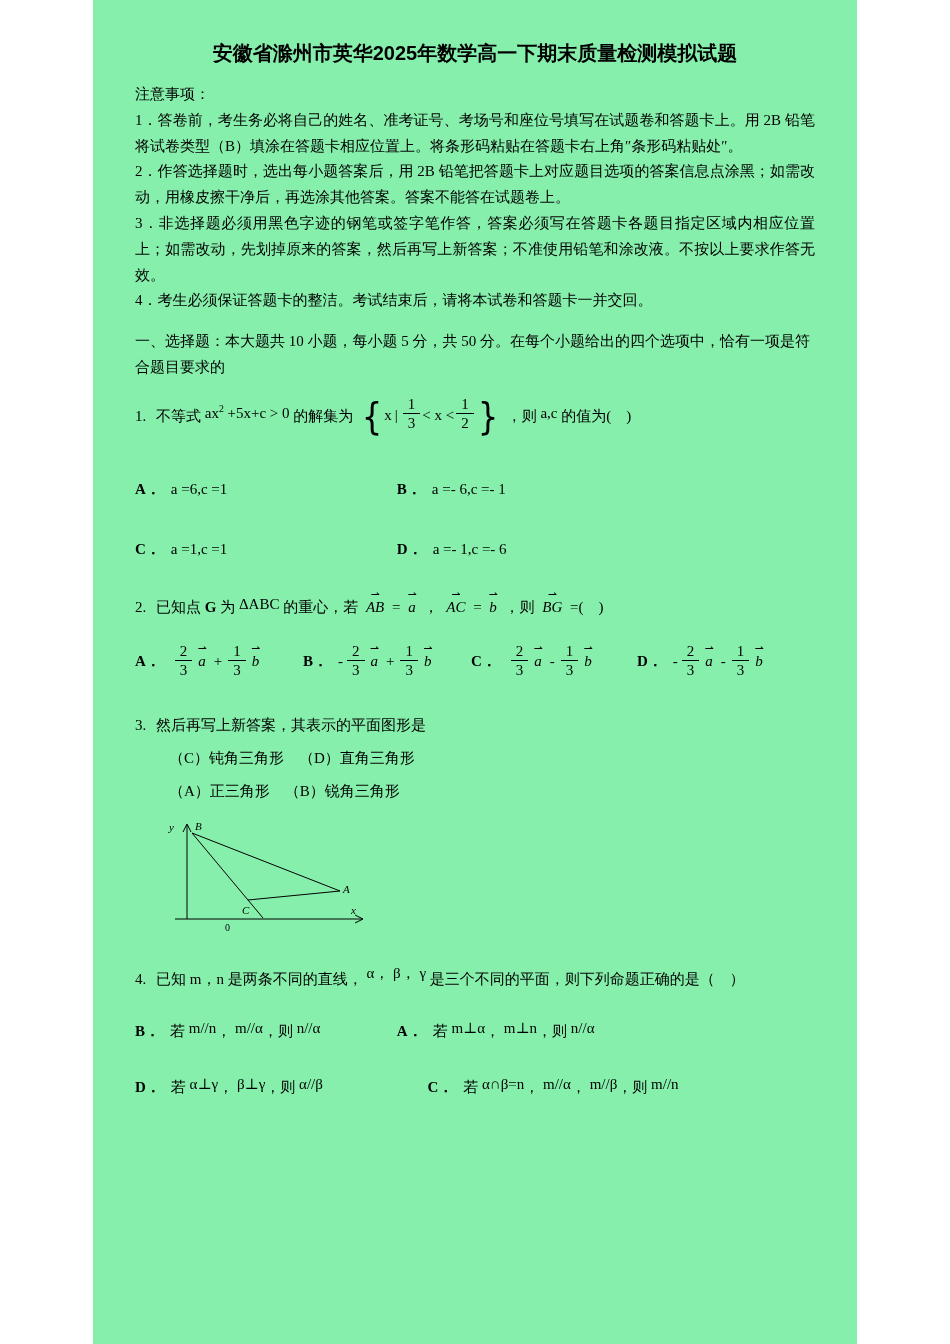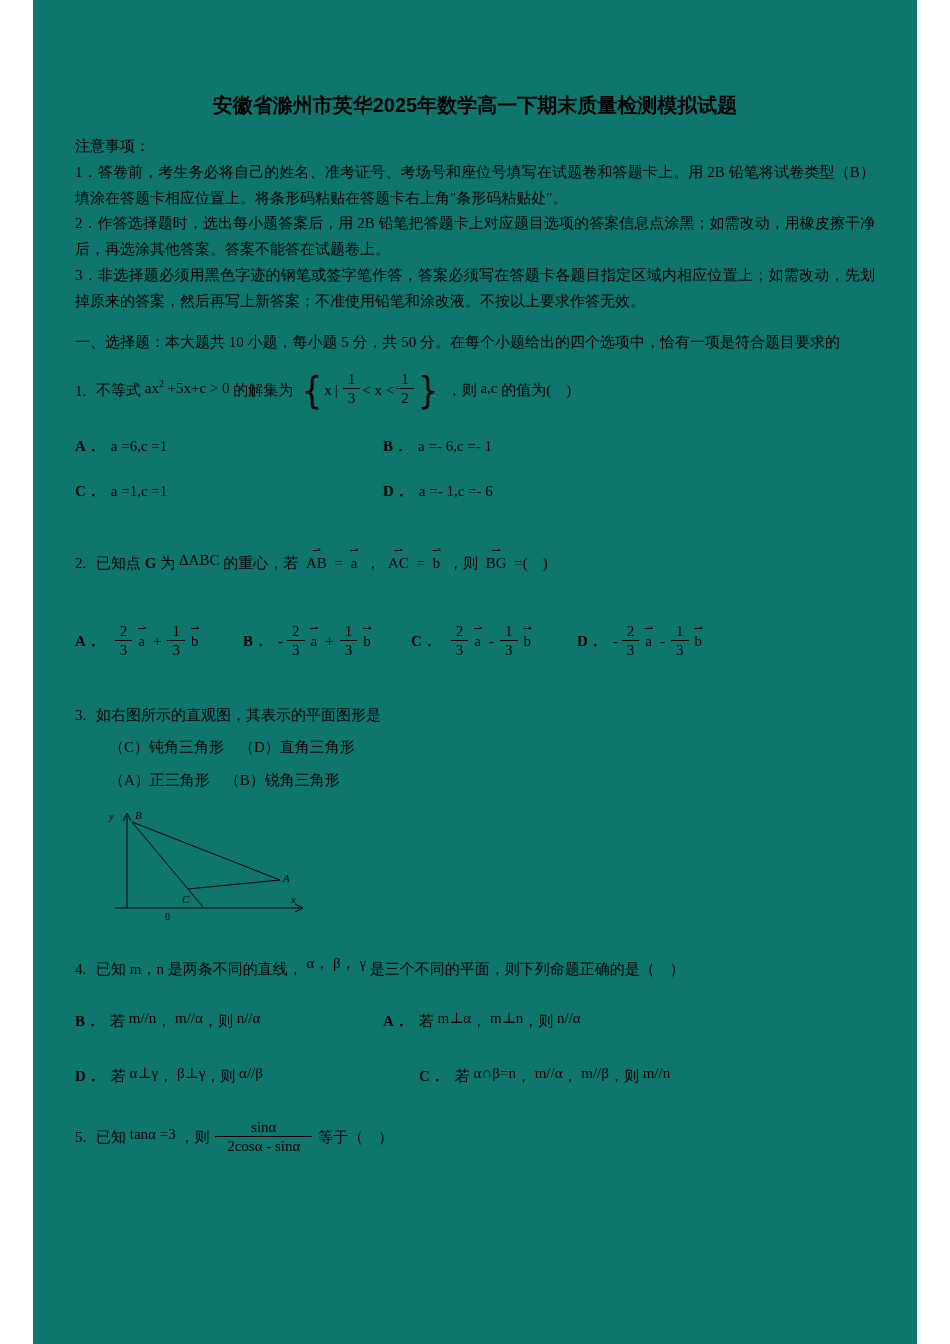--- a/index.html
+++ b/index.html
@@ -1,42 +1,42 @@
 <!DOCTYPE html>
 <html><head>
 <meta charset="utf-8">
 <style>
   html,body{margin:0;padding:0;background:#ffffff;}
-  .page{position:relative;width:884px;height:1344px;margin:0 auto;background:#0f766e;color:#000;
+  .page{position:relative;width:764px;height:1344px;margin:0 auto;background:#86efac;color:#000;
     font-family:"Liberation Serif","DejaVu Serif",serif;font-size:15px;line-height:1.72;
-    padding:92px 42px 0 42px;box-sizing:border-box;overflow:hidden;}
+    padding:40px 42px 0 42px;box-sizing:border-box;overflow:hidden;}
   .title{font-family:"Liberation Sans","DejaVu Sans",sans-serif;font-size:20px;font-weight:700;
     text-align:center;line-height:1.3;margin:0 0 16px 0;}
   .notice-header{font-weight:400;margin:0;}
   .notice{margin:0;text-align:justify;}
   .section-heading{margin:15px 0 0 0;}
   .stem{margin:0;}
   .qnum{margin-right:6px;}
   .mi{font-family:"Liberation Serif","DejaVu Serif",serif;}
   .raise-sm{position:relative;top:-3px;display:inline-block;}
   .raise{position:relative;top:-6px;display:inline-block;text-align:right;}
   sup{font-size:0.65em;}
   .olabel{font-weight:700;margin-right:10px;}
   .opt{white-space:nowrap;}
-  .optgrid-q1{display:grid;grid-template-columns:38.5% 61.5%;row-gap:19px;margin-top:23px;}
+  .optgrid-q1{display:grid;grid-template-columns:38.5% 61.5%;row-gap:34px;margin-top:40px;}
   .optgrid-q2{display:grid;grid-template-columns:168px 168px 166px auto;margin-top:20px;align-items:center;}
   .frac{display:inline-block;vertical-align:middle;text-align:center;line-height:1.2;
     font-style:normal;margin:0 2px;position:relative;top:-2px;}
   .frac .num{display:block;padding:0 5px;border-bottom:1px solid #000;}
   .frac .den{display:block;padding:0 5px;}
   .frac-big .num,.frac-big .den{padding:0 12px;}
   .setwrap{display:inline-flex;align-items:center;vertical-align:middle;margin:0 3px;position:relative;top:-2px;}
   .brace{font-size:38px;font-weight:400;line-height:1;font-family:"DejaVu Sans",sans-serif;transform:scaleX(0.85);}
   .setbar{margin:0 3px;}
-  .vec{display:inline-block;position:relative;margin:16px 4px;}
+  .vec{font-style:italic;display:inline-block;position:relative;margin:3px 4px;}
   .vec::after{content:"\21C0";position:absolute;left:50%;transform:translateX(-50%);top:-0.85em;
     font-size:0.72em;font-style:normal;font-family:"DejaVu Sans",sans-serif;}
   .sign{margin-right:2px;}
   .op{margin:0 4px;}
   .q1stem{margin-top:18px;line-height:1.3;}
   .q2stem{margin-top:30px;}
   .q3block{margin-top:32px;}
   .q3opts{margin:7px 0 0 34px;}
   .diagram-wrap{margin:12px 0 0 0;}
   .ln{stroke:#000;stroke-width:1;fill:none;}
@@ -53,20 +53,21 @@
 <body>
 
 <div class="page">
 
   <h1 class="title">安徽省滁州市英华2025年数学高一下期末质量检测模拟试题</h1>
 
   <p class="notice-header">注意事项：</p>
   <p class="notice">1．答卷前，考生务必将自己的姓名、准考证号、考场号和座位号填写在试题卷和答题卡上。用 2B 铅笔将试卷类型（B）填涂在答题卡相应位置上。将条形码粘贴在答题卡右上角″条形码粘贴处″。</p>
   <p class="notice">2．作答选择题时，选出每小题答案后，用 2B 铅笔把答题卡上对应题目选项的答案信息点涂黑；如需改动，用橡皮擦干净后，再选涂其他答案。答案不能答在试题卷上。</p>
   <p class="notice">3．非选择题必须用黑色字迹的钢笔或签字笔作答，答案必须写在答题卡各题目指定区域内相应位置上；如需改动，先划掉原来的答案，然后再写上新答案；不准使用铅笔和涂改液。不按以上要求作答无效。</p>
+  <p class="notice">4．考生必须保证答题卡的整洁。考试结束后，请将本试卷和答题卡一并交回。</p>
 
   <p class="section-heading">一、选择题：本大题共 10 小题，每小题 5 分，共 50 分。在每个小题给出的四个选项中，恰有一项是符合题目要求的</p>
 
   <div>
     <p class="stem q1stem">
       <span class="qnum">1.</span>
       <span>不等式</span>
       <span class="mi raise-sm"><span>ax</span><sup>2</sup><span> +5x+c &gt; 0</span></span>
       <span>的解集为</span>
       <span class="setwrap">
@@ -127,21 +128,21 @@
       </div>
       <div class="opt">
         <span class="olabel">D．</span><span class="sign">-</span><span class="frac"><span class="num">2</span><span class="den">3</span></span><span class="vec">a</span><span class="op">-</span><span class="frac"><span class="num">1</span><span class="den">3</span></span><span class="vec">b</span>
       </div>
     </div>
   </div>
 
   <div class="q3block">
     <p class="stem">
       <span class="qnum">3.</span>
-      <span>如右图所示的直观图，其表示的平面图形是</span>
+      <span>然后再写上新答案，其表示的平面图形是</span>
     </p>
     <p class="q3opts">（C）钝角三角形　（D）直角三角形</p>
     <p class="q3opts">（A）正三角形　（B）锐角三角形</p>
     <div class="diagram-wrap">
       <svg width="240" height="122" viewBox="0 0 240 122">
         <line class="ln" x1="52" y1="8" x2="52" y2="102"></line>
         <polyline class="ln" points="48,15 52,7 56,15"></polyline>
         <line class="ln" x1="40" y1="102" x2="228" y2="102"></line>
         <polyline class="ln" points="220,98 228,102 220,106"></polyline>
         <line class="ln" x1="57" y1="16" x2="205" y2="74"></line>
@@ -190,24 +191,14 @@
       <div class="opt">
         <span class="olabel">C．</span><span>若</span>
         <span class="mi raise-sm">α∩β=n</span><span>，</span>
         <span class="mi raise-sm">m//α</span><span>，</span>
         <span class="mi raise-sm">m//β</span><span>，则</span>
         <span class="mi raise-sm">m//n</span>
       </div>
     </div>
   </div>
 
-  <div>
-    <p class="stem q5stem">
-      <span class="qnum">5.</span>
-      <span>已知</span>
-      <span class="mi raise-sm">tanα =3</span>
-      <span>，则</span>
-      <span class="frac frac-big"><span class="num mi">sinα</span><span class="den mi">2cosα - sinα</span></span>
-      <span>等于（　）</span>
-    </p>
-  </div>
 
 </div>
 
 </body></html>

